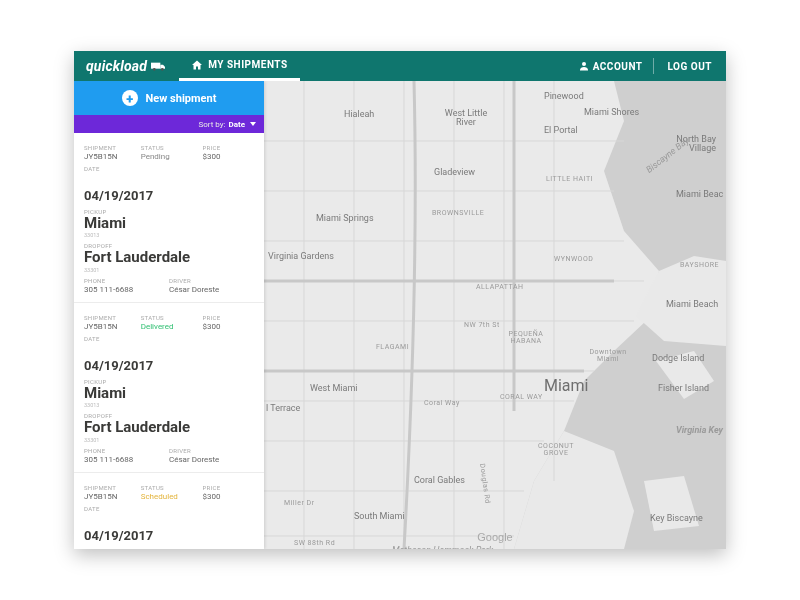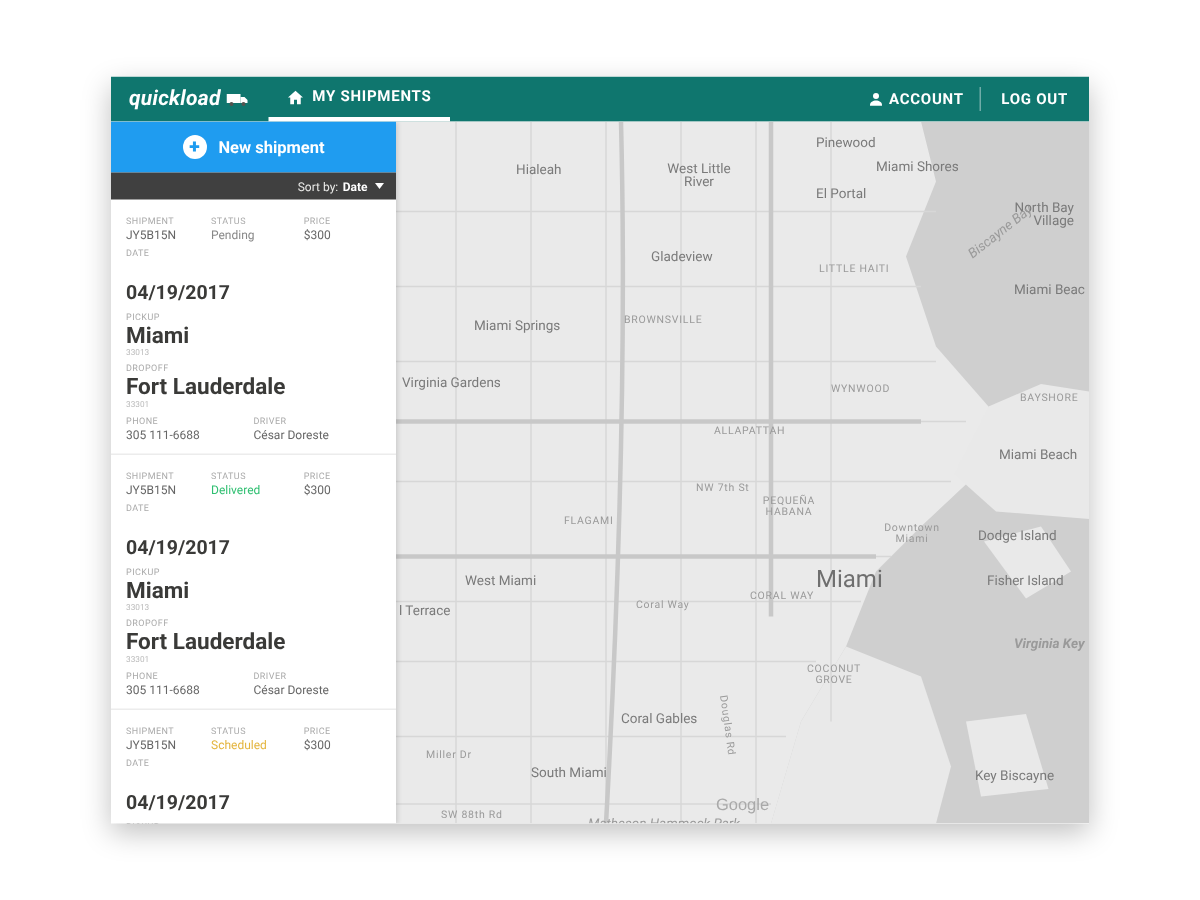--- a/index.html
+++ b/index.html
@@ -13,21 +13,21 @@
   .nav-item svg{width:12px;height:12px;fill:#fff}
   .spacer{flex:1}
   .acct{display:flex;align-items:center;gap:3px;padding:0 10px;height:100%;font-weight:700;letter-spacing:.5px}
   .acct svg{width:12px;height:12px;fill:#fff}
   .divider{width:1px;height:16px;background:rgba(255,255,255,.4)}
   .logout{padding:0 14px;font-weight:700;letter-spacing:.5px}
   .body{flex:1;display:flex;overflow:hidden;position:relative}
   .sidebar{width:190px;display:flex;flex-direction:column;background:#fff;z-index:2;box-shadow:1px 0 3px rgba(0,0,0,.12)}
   .new-btn{height:34px;background:#1f9cf0;color:#fff;display:flex;align-items:center;justify-content:center;gap:8px;font-weight:700;font-size:11px;cursor:pointer}
   .new-btn .plus{width:16px;height:16px;border-radius:50%;background:#fff;color:#1f9cf0;display:flex;align-items:center;justify-content:center;font-weight:900;font-size:13px;line-height:1}
-  .sortbar{height:18px;background:#404040;color:#e9e9e7;font-size:8px;display:flex;align-items:center;justify-content:flex-end;padding:0 8px;gap:3px}
+  .sortbar{height:18px;background:#6d28d9;color:#e9e9e7;font-size:8px;display:flex;align-items:center;justify-content:flex-end;padding:0 8px;gap:3px}
   .sortbar b{color:#fff;font-weight:700}
   .sortbar .caret{width:0;height:0;border-left:3px solid transparent;border-right:3px solid transparent;border-top:4px solid #fff;margin-left:2px}
   .list{flex:1;overflow-y:auto}
   .list::-webkit-scrollbar{width:5px}
   .list::-webkit-scrollbar-thumb{background:#c9c9c7;border-radius:3px}
   .list::-webkit-scrollbar-track{background:transparent}
   .card{padding:7px 10px 8px;border-bottom:1px solid #ececec}
   .row{display:flex;gap:0}
   .col{flex:1;min-width:0}
   .col.s{flex:1.1}
@@ -224,21 +224,21 @@
       <div id="maplabels">
           <div class="mlabel " style="left: 80px; top: 28px;">Hialeah</div>
           <div class="mlabel " style="left: 172px; top: 28px; width: 60px; white-space: normal; text-align: center; line-height: 1.05;">West Little River</div>
           <div class="mlabel " style="left: 280px; top: 10px;">Pinewood</div>
           <div class="mlabel " style="left: 320px; top: 26px;">Miami Shores</div>
           <div class="mlabel " style="left: 280px; top: 44px;">El Portal</div>
           <div class="mlabel " style="left: 392px; top: 54px; width: 60px; white-space: normal; text-align: right; line-height: 1.05;">North Bay Village</div>
           <div class="mlabel sm" style="left: 282px; top: 94px;">LITTLE HAITI</div>
           <div class="mlabel " style="left: 170px; top: 86px;">Gladeview</div>
           <div class="mlabel " style="left: 52px; top: 132px;">Miami Springs</div>
-          <div class="mlabel sm" style="left: 152px; top: 128px; text-align: right;">BROWNSVILLE</div>
+          <div class="mlabel sm" style="left: 168px; top: 128px; text-align: right;">BROWNSVILLE</div>
           <div class="mlabel " style="left: 412px; top: 108px;">Miami Beac</div>
           <div class="mlabel it" style="left: 380px; top: 86px; transform: rotate(-38deg); transform-origin: left top;">Biscayne Bay</div>
           <div class="mlabel " style="left: 4px; top: 170px; text-align: center;">Virginia Gardens</div>
           <div class="mlabel sm" style="left: 290px; top: 174px;">WYNWOOD</div>
           <div class="mlabel sm" style="left: 416px; top: 180px;">BAYSHORE</div>
           <div class="mlabel sm" style="left: 212px; top: 202px;">ALLAPATTAH</div>
           <div class="mlabel " style="left: 402px; top: 218px;">Miami Beach</div>
           <div class="mlabel sm" style="left: 232px; top: 250px; width: 60px; white-space: normal; text-align: center; line-height: 1.05;">PEQUEÑA HABANA</div>
           <div class="mlabel sm" style="left: 112px; top: 262px;">FLAGAMI</div>
           <div class="mlabel sm" style="left: 200px; top: 240px;">NW 7th St</div>

